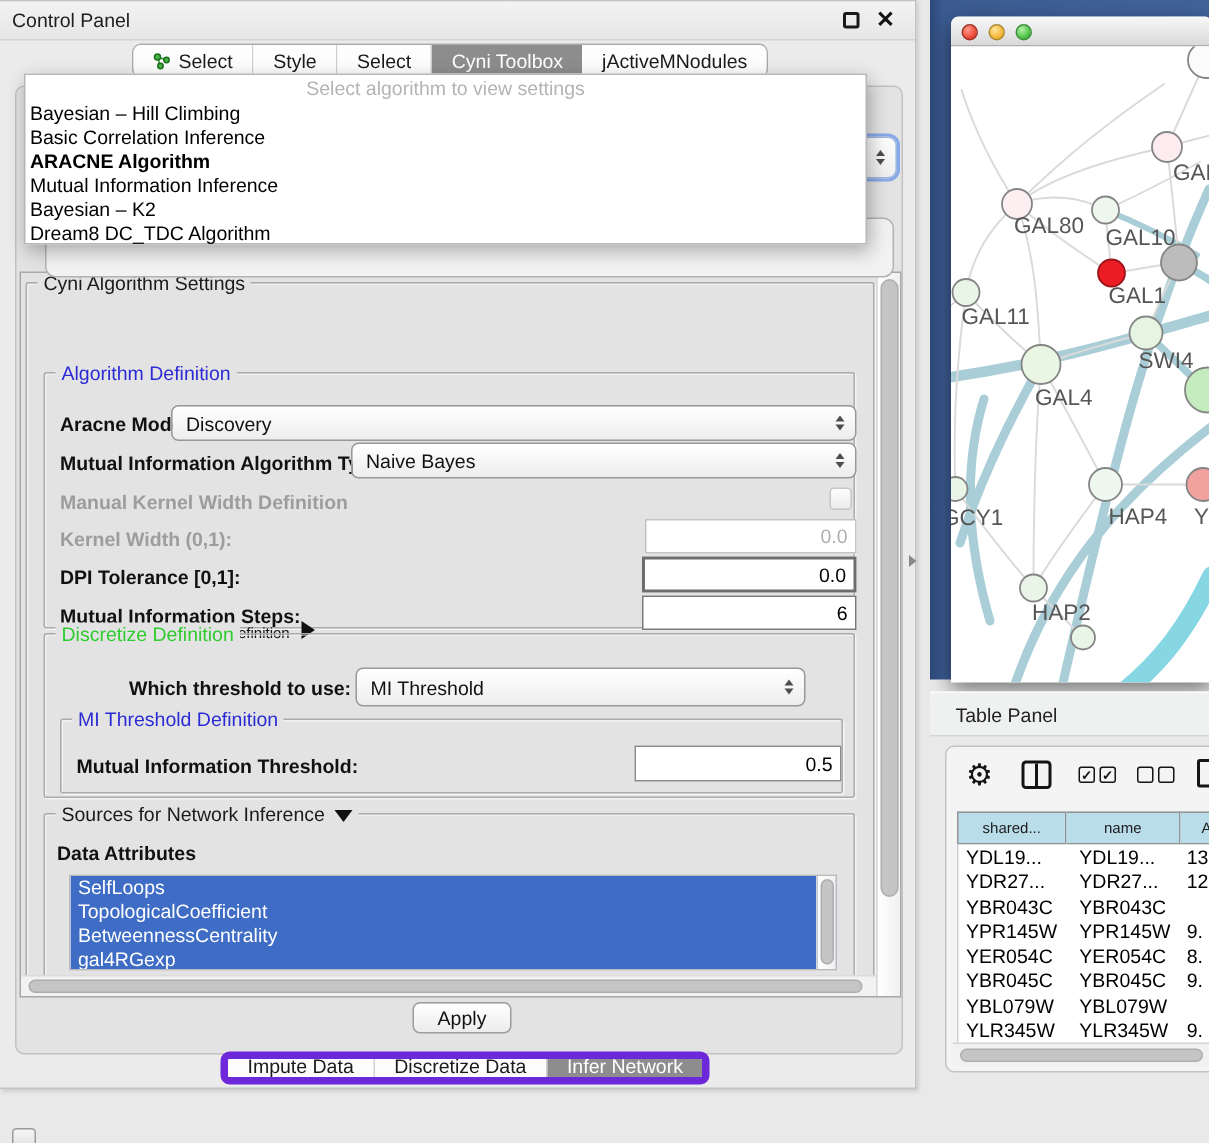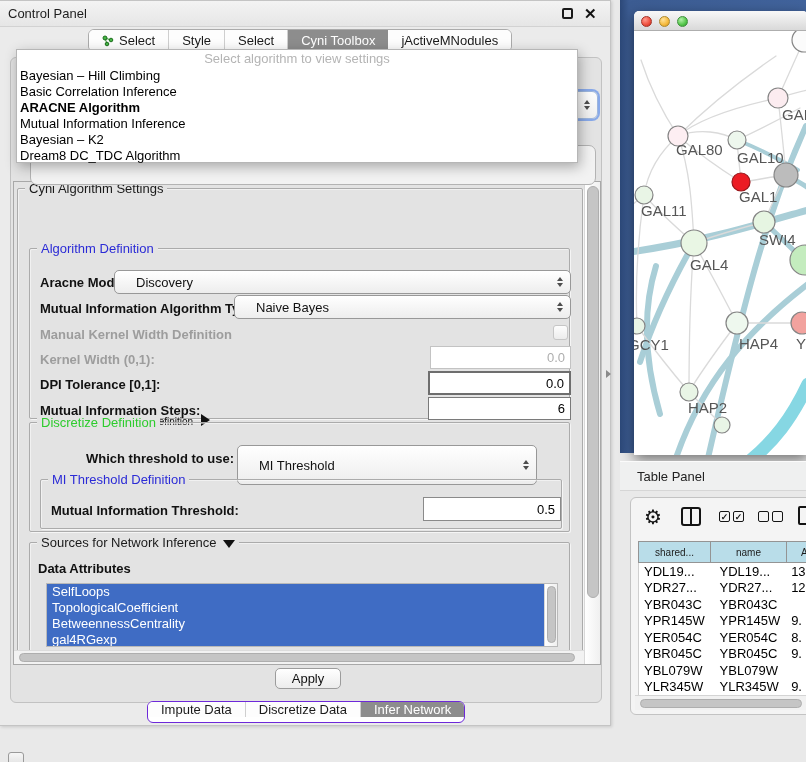--- a/index.html
+++ b/index.html
@@ -35,38 +35,38 @@
   .dd-bold{font-weight:bold;}
 
   
   #scrollpane{left:13px;top:180px;width:588px;height:484px;border:1px solid #a8a8a8;background:#e3e3e3;overflow:hidden;}
   .fieldset{position:absolute;border:1px solid #ababab;border-radius:2px;box-shadow:1px 1px 0 rgba(255,255,255,.65), inset 1px 1px 0 rgba(255,255,255,.5);}
   .fieldset>.legend{position:absolute;top:-8px;left:7px;background:#e3e3e3;padding:0 4px;font-size:13px;line-height:15px;white-space:nowrap;}
   .legend.blue{color:#2b2bd6;}
   .legend.green{color:#2ecc2e;}
   .lbl{position:absolute;font-size:13px;font-weight:bold;color:#111;white-space:nowrap;}
   .lbl.dis{color:#9d9d9d;}
-  .combo{position:absolute;background:linear-gradient(#ffffff,#ededed);border:1px solid #989898;border-radius:5px;font-size:13px;display:flex;align-items:center;padding-left:21px;color:#111;}
+  .combo{position:absolute;background:linear-gradient(#ffffff,#ededed);border:1px solid #989898;border-radius:5px;font-size:13px;display:flex;align-items:center;padding-left:9px;color:#111;}
   .stepper{position:absolute;right:7px;top:50%;transform:translateY(-50%);display:flex;flex-direction:column;gap:2px;}
   .stepper .up{width:0;height:0;border-left:3.5px solid transparent;border-right:3.5px solid transparent;border-bottom:4px solid #4d4d4d;}
   .stepper .dn{width:0;height:0;border-left:3.5px solid transparent;border-right:3.5px solid transparent;border-top:4px solid #4d4d4d;}
   .field{position:absolute;background:#fff;font-size:13px;text-align:right;padding:0 5px;display:flex;align-items:center;justify-content:flex-end;color:#000;}
   .field.dis{border:1px solid #c3c3c3;color:#aeaeae;}
   .checkbox{position:absolute;width:15px;height:15px;border:1px solid #c6c6c6;border-radius:3px;background:linear-gradient(#fdfdfd,#ececec);}
   .tri-right{display:inline-block;width:0;height:0;border-top:6px solid transparent;border-bottom:6px solid transparent;border-left:9px solid #111;margin-left:8px;vertical-align:-1px;}
   .tri-down{display:inline-block;width:0;height:0;border-left:6px solid transparent;border-right:6px solid transparent;border-top:8px solid #111;margin-left:6px;vertical-align:-1px;}
   #attr-list{position:absolute;background:#fff;border:1px solid #b9b9b9;overflow:hidden;}
   .attr-item{height:16px;line-height:16px;background:#3f6cc4;color:#fff;font-size:13px;padding-left:5px;white-space:nowrap;}
   .vtrack{position:absolute;background:linear-gradient(90deg,#ffffff,#f0f0f0);border-left:1px solid #d8d8d8;}
   .htrack{position:absolute;background:#f2f2f2;border-top:1px solid #dcdcdc;}
   .thumb{position:absolute;background:#c5c5c5;border:1px solid #aeaeae;border-radius:6px;}
 
   
   #apply-btn{left:275px;top:667px;width:66px;height:21px;background:linear-gradient(#ffffff,#ececec);border:1px solid #9c9c9c;border-radius:5px;text-align:center;line-height:19px;font-size:13px;color:#111;}
-  #bottom-tabbar{left:147px;top:700px;height:22px;display:flex;align-items:flex-start;background:#fff;border:1px solid #6d28d9;border-radius:6px;overflow:hidden;}
+  #bottom-tabbar{left:147px;top:700px;height:22px;display:flex;align-items:flex-end;background:#fff;border:5px solid #6d28d9;border-radius:6px;overflow:hidden;}
 
   
   #desktop{left:620px;top:0;width:186px;height:453px;background:linear-gradient(90deg,#2c4878 0px,#3c5c92 9px,#41639c 100%);}
   #net-window{left:634px;top:11px;width:174px;height:444px;background:#fff;border-radius:5px 5px 0 0;box-shadow:0 5px 14px rgba(0,0,0,.5);overflow:hidden;}
   #net-titlebar{left:0;top:0;width:100%;height:20px;background:linear-gradient(#f8f8f8,#d9d9d9);border-bottom:1px solid #aeaeae;border-radius:5px 5px 0 0;}
   .tl{position:absolute;top:5px;width:11px;height:11px;border-radius:50%;}
   .tl.red{left:7px;background:radial-gradient(circle at 35% 30%,#ff9a8d,#ee4f3d 60%,#b92a1d);border:1px solid #a33227;}
   .tl.yellow{left:25px;background:radial-gradient(circle at 35% 30%,#ffe39a,#f5b93c 60%,#c98f1c);border:1px solid #ad892e;}
   .tl.green{left:43px;background:radial-gradient(circle at 35% 30%,#b3f0a9,#53c649 60%,#2f9431);border:1px solid #3f8f3c;}
 
@@ -188,21 +188,21 @@
       <div class="field" style="left:398px;top:148px;width:143px;height:23px;border:1px solid #7a7a7a;">6</div>
     </div>
 
     <div class="abs" style="left:25px;top:208px;font-size:10px;color:#111;margin-top:24px;">
       <span>Hub/Transcription Factor Definition</span><span class="tri-right"></span>
     </div>
 
     <div class="fieldset" style="left:15px;top:240px;width:541px;height:110px;">
       <span class="legend green">Discretize Definition</span>
       <span class="lbl" style="left:56px;top:28px;">Which threshold to use:</span>
-      <div class="combo" style="left:207px;top:22px;width:300px;height:40px;">
+      <div class="combo" style="left:207px;top:22px;width:300px;height:26px;">
         <span>MI Threshold</span>
         <span class="stepper">
             <span class="up"></span>
             <span class="dn"></span>
           </span>
       </div>
       <div class="fieldset" style="left:10px;top:56px;width:522px;height:50px;">
         <span class="legend blue">MI Threshold Definition</span>
         <span class="lbl" style="left:10px;top:23px;">Mutual Information Threshold:</span>
         <div class="field" style="left:382px;top:17px;width:138px;height:24px;border:1px solid #8a8a8a;">0.5</div>

